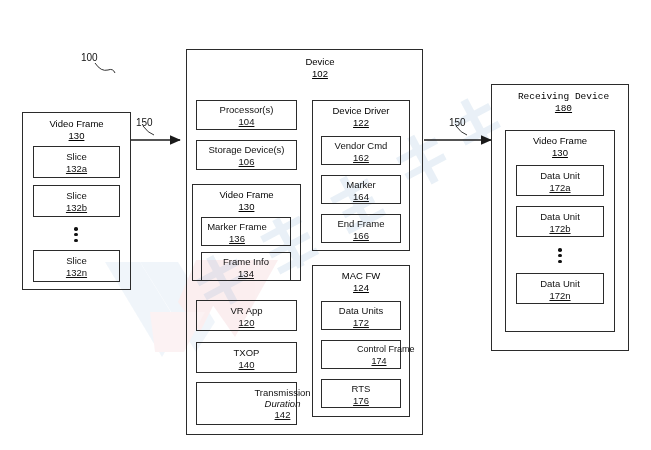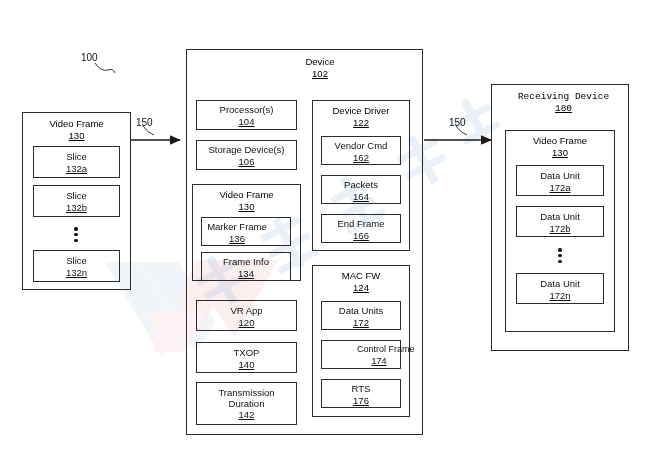--- a/index.html
+++ b/index.html
@@ -49,21 +49,21 @@
     font-size: 9.5px;
     line-height: 11.5px;
     color: #111;
     z-index: 4;
     white-space: nowrap;
   }
   .lbl .num {
     text-decoration: underline;
     display: block;
   }
-  .lbl.two-line { line-height: 11px; }
+  .lbl.two-line { line-height: 11px; margin-left: 36px; }
 
   
   .title {
     position: absolute;
     text-align: center;
     font-size: 9.5px;
     line-height: 11.5px;
     z-index: 4;
     white-space: nowrap;
   }
@@ -249,39 +249,39 @@
 
   <div class="box" style="left:196px; top:330px; width:101px; height:31px;"></div>
   <div class="lbl" style="left:196px; top:335px; width:101px;">
     <span>TXOP</span>
     <span class="num">140</span>
   </div>
 
   <div class="box" style="left:196px; top:370px; width:101px; height:43px;"></div>
   <div class="lbl two-line" style="left:196px; top:375px; width:101px;">
     <span>Transmission</span>
-    <span class="num" style="text-decoration:none;">Duration</span>
+    <span class="num" style="text-decoration:none;font-style:italic;">Duration</span>
     <span class="num">142</span>
   </div>
 
   <div class="box" style="left:312px; top:88px; width:98px; height:151px;"></div>
   <div class="title" style="left:312px; top:93px; width:98px;">
     <span>Device Driver</span>
     <span class="num">122</span>
   </div>
 
   <div class="box" style="left:321px; top:124px; width:80px; height:29px;"></div>
   <div class="lbl" style="left:321px; top:128px; width:80px;">
     <span>Vendor Cmd</span>
     <span class="num">162</span>
   </div>
 
   <div class="box" style="left:321px; top:163px; width:80px; height:29px;"></div>
   <div class="lbl" style="left:321px; top:167px; width:80px;">
-    <span>Packets</span>
+    <span>Marker</span>
     <span class="num">164</span>
   </div>
 
   <div class="box" style="left:321px; top:202px; width:80px; height:29px;"></div>
   <div class="lbl" style="left:321px; top:206px; width:80px;">
     <span>End Frame</span>
     <span class="num">166</span>
   </div>
 
   <div class="box" style="left:312px; top:253px; width:98px; height:152px;"></div>

